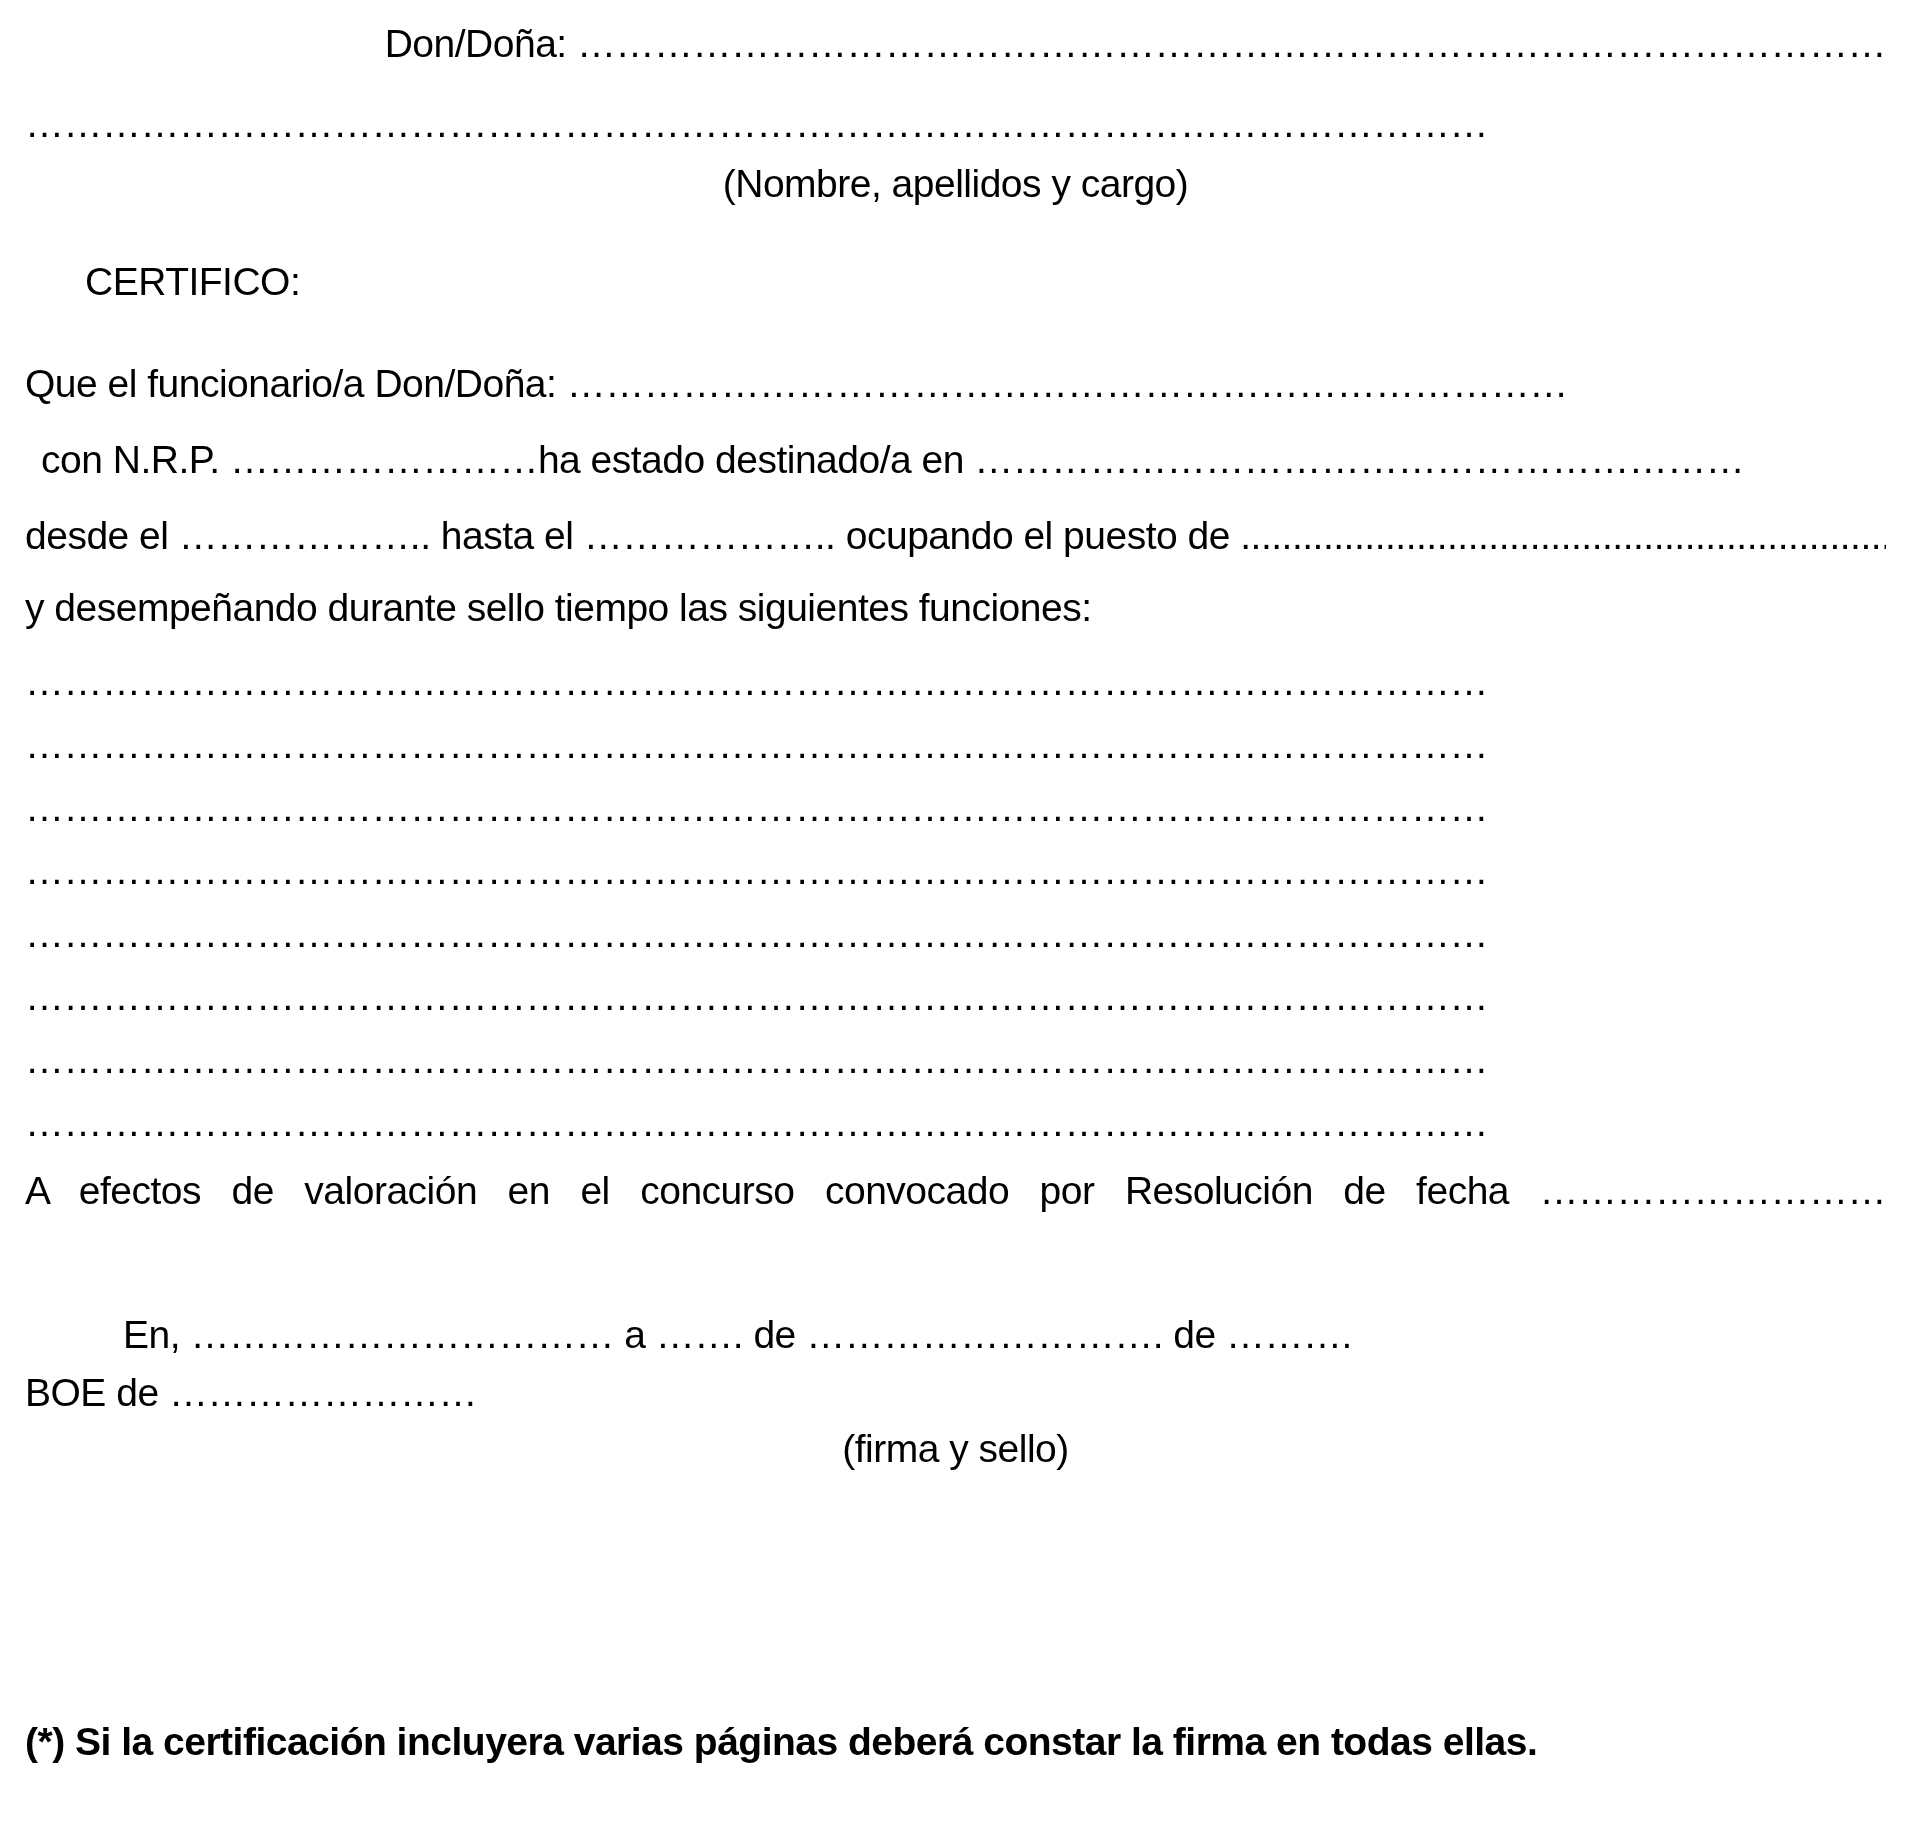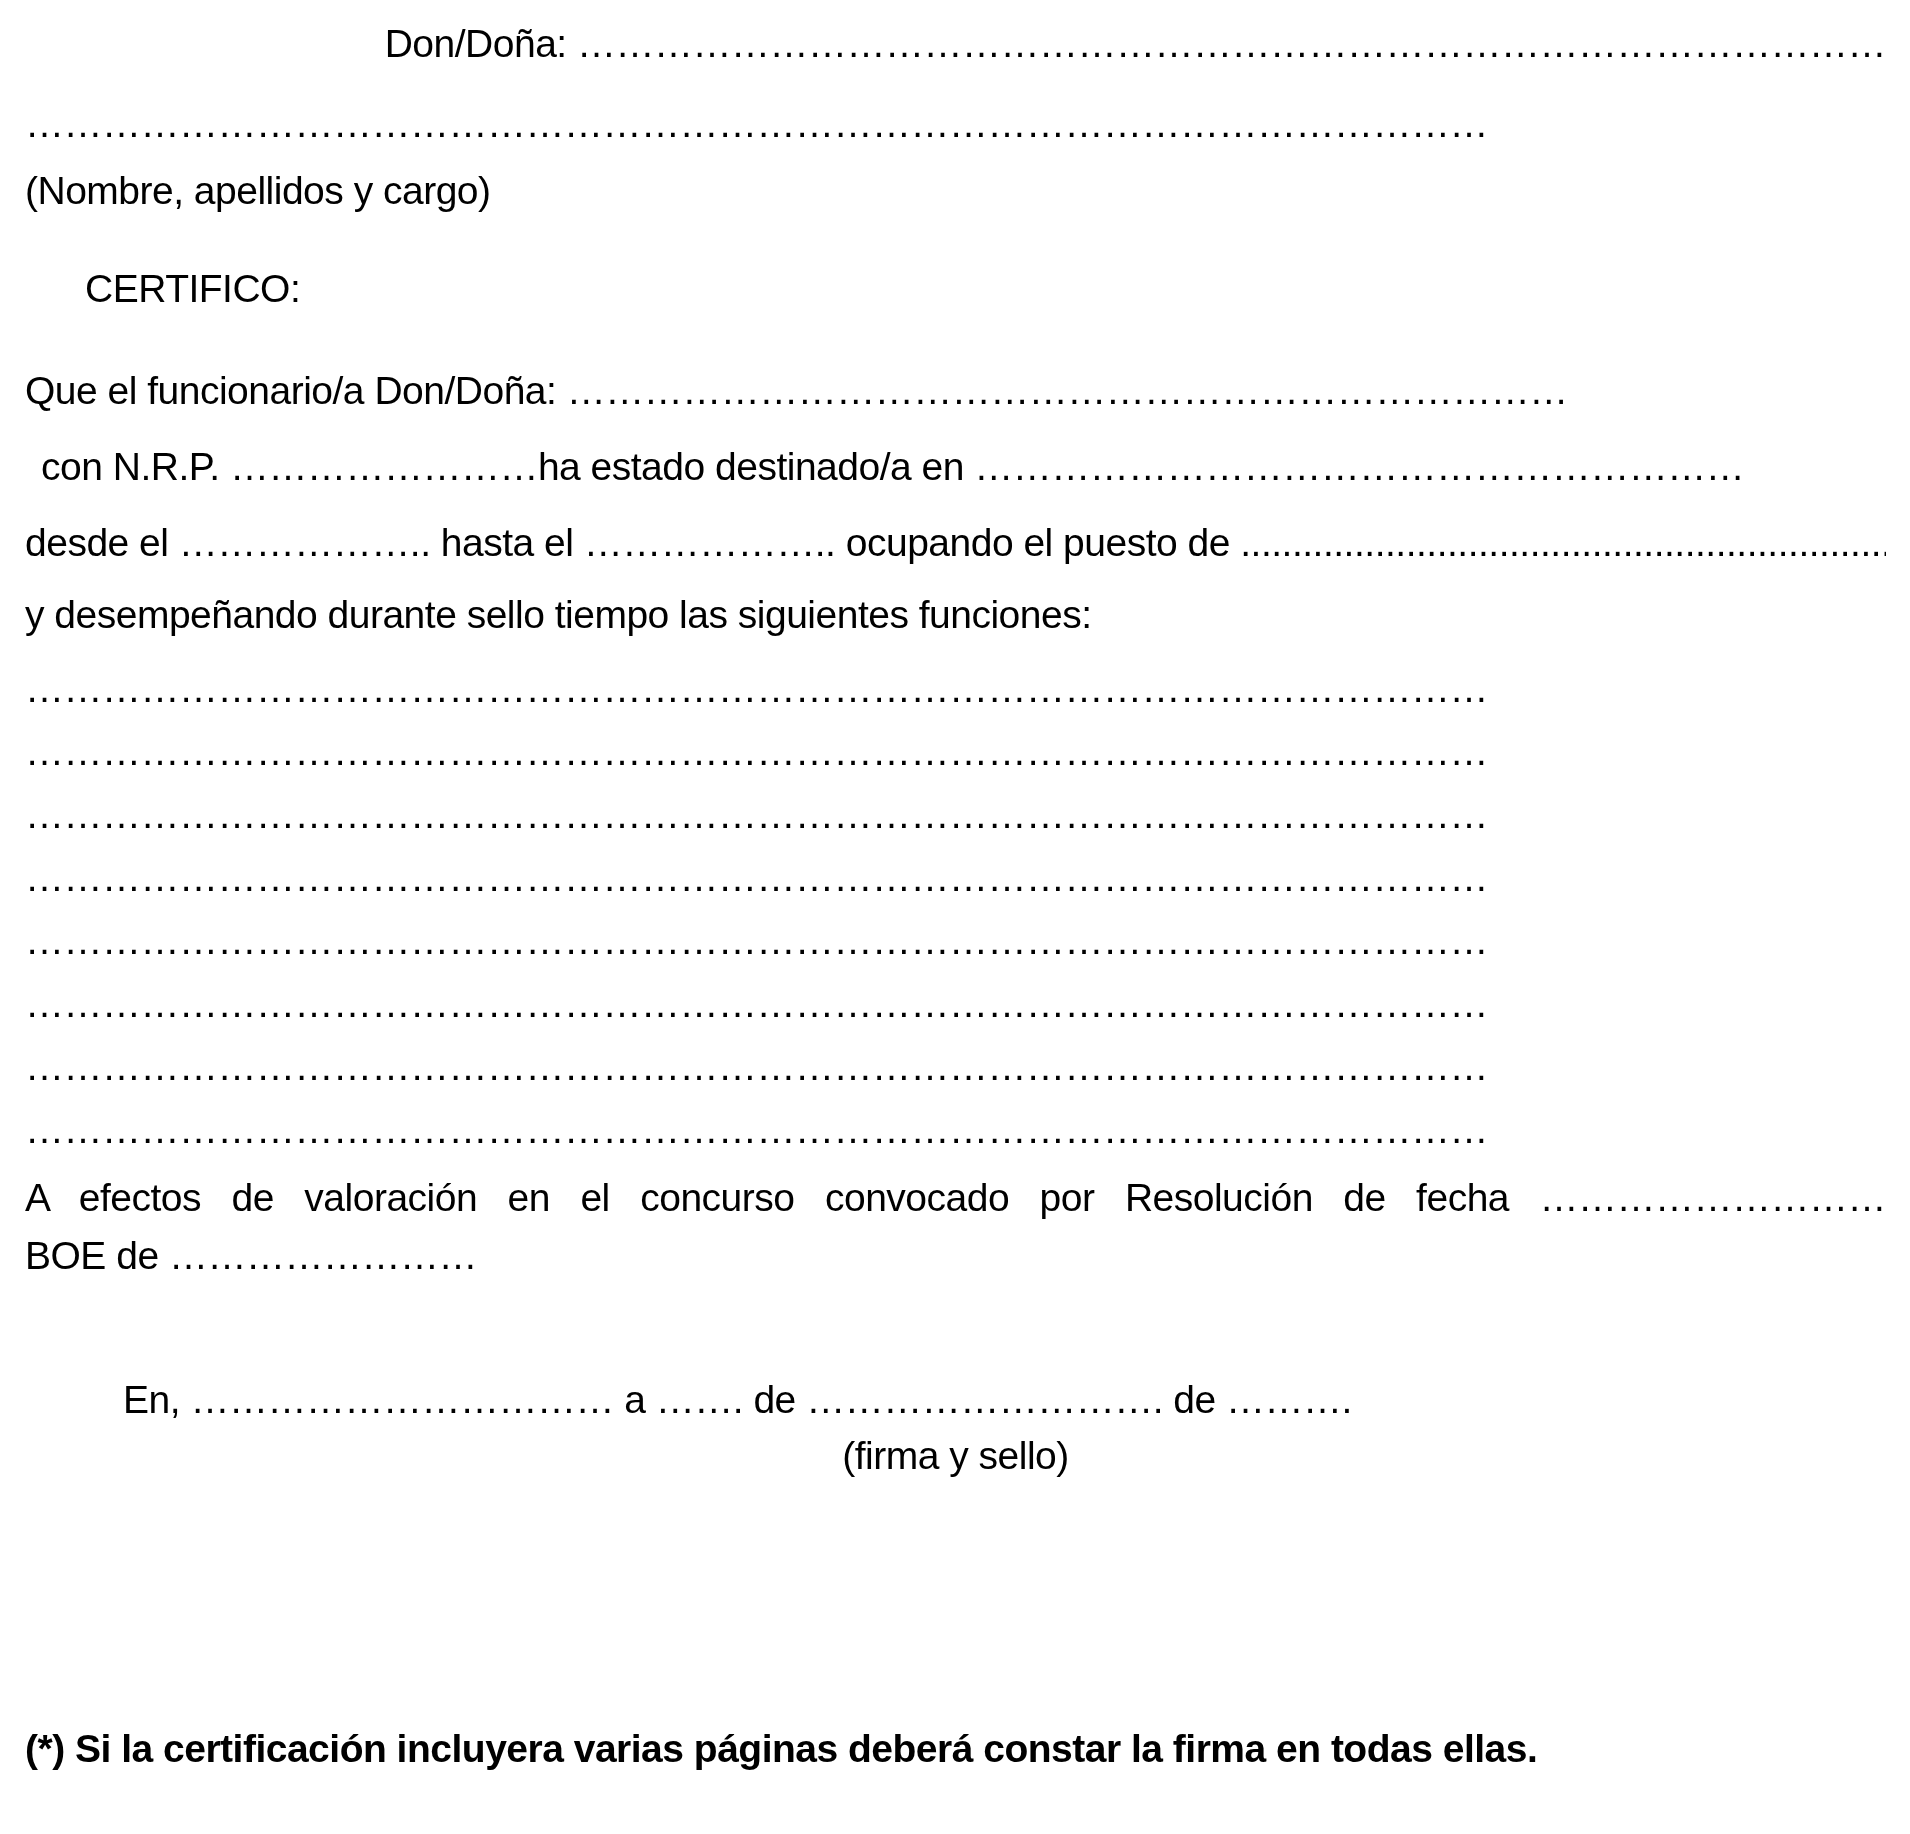--- a/index.html
+++ b/index.html
@@ -20,21 +20,21 @@
     padding-right: 24px;
     background: #ffffff;
   }
   .line {
     line-height: 60px;
     white-space: nowrap;
     overflow: hidden;
   }
   .recipient-line   { margin-top: 14px; text-align: right; }
   .recipient-dots2  { margin-top: 20px; }
-  .caption-center   { margin-top: 7px; text-align: left; white-space: normal; }
+  .caption-center   { margin-top: 0; text-align: center; white-space: normal; }
   .certify-heading  { margin-top: 38px; padding-left: 60px; }
   .official-line    { margin-top: 42px; }
   .nrp-line         { margin-top: 16px; margin-left: 16px; }
   .period-line      { margin-top: 16px; }
   .functions-intro  { margin-top: 12px; }
   .fill-line        { line-height: 63px; white-space: nowrap; overflow: hidden; }
   .fill-first       { margin-top: 12px; }
   .valuation-a {
     margin-top: 8px;
     line-height: 58px;
@@ -80,21 +80,21 @@
   <div class="fill-line">……………………………………………………………………………………………………</div>
   <div class="fill-line">……………………………………………………………………………………………………</div>
   <div class="fill-line">……………………………………………………………………………………………………</div>
   <div class="fill-line">……………………………………………………………………………………………………</div>
   <div class="fill-line">……………………………………………………………………………………………………</div>
   <div class="fill-line">……………………………………………………………………………………………………</div>
   <div class="fill-line">……………………………………………………………………………………………………</div>
 
   <div class="valuation-a"><span class="seg">A efectos de valoración en el concurso convocado por Resolución de fecha </span><span class="seg">………………………</span></div>
 
+  <div class="line date-line"><span class="seg">En, </span><span class="seg">……………………………</span><span class="seg"> a </span><span class="seg">…….</span><span class="seg"> de </span><span class="seg">……………………….</span><span class="seg"> de </span><span class="seg">……….</span></div>
+
   <div class="line valuation-b"><span class="seg">BOE de </span><span class="seg">……………………</span></div>
-
-  <div class="line date-line"><span class="seg">En, </span><span class="seg">……………………………</span><span class="seg"> a </span><span class="seg">…….</span><span class="seg"> de </span><span class="seg">……………………….</span><span class="seg"> de </span><span class="seg">……….</span></div>
 
   <div class="line signature-caption">(firma y sello)</div>
 
   <div class="line footnote">(*) Si la certificación incluyera varias páginas deberá constar la firma en todas ellas.</div>
 
 </div>
 
 </body></html>

